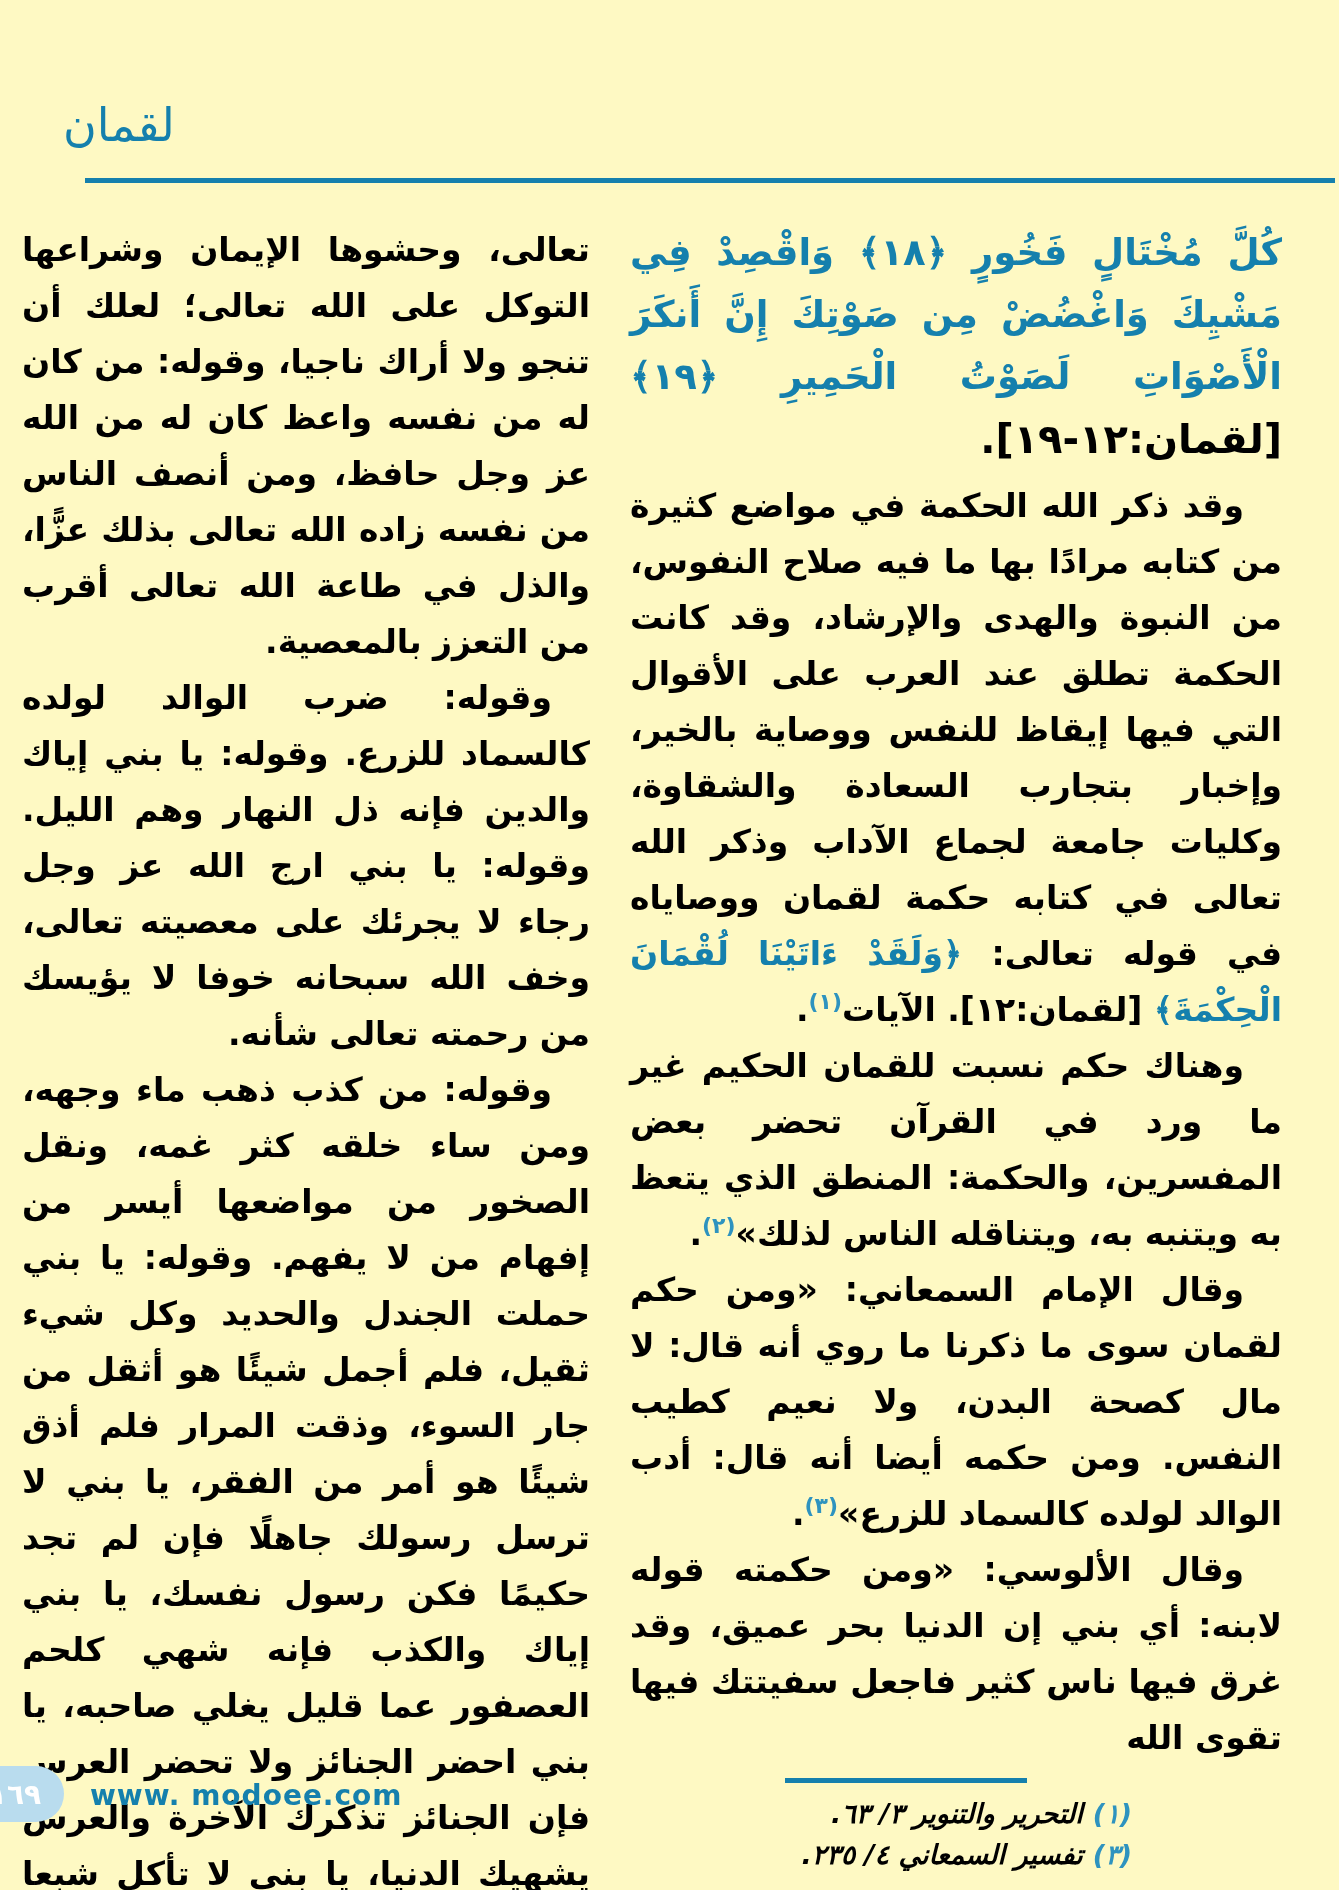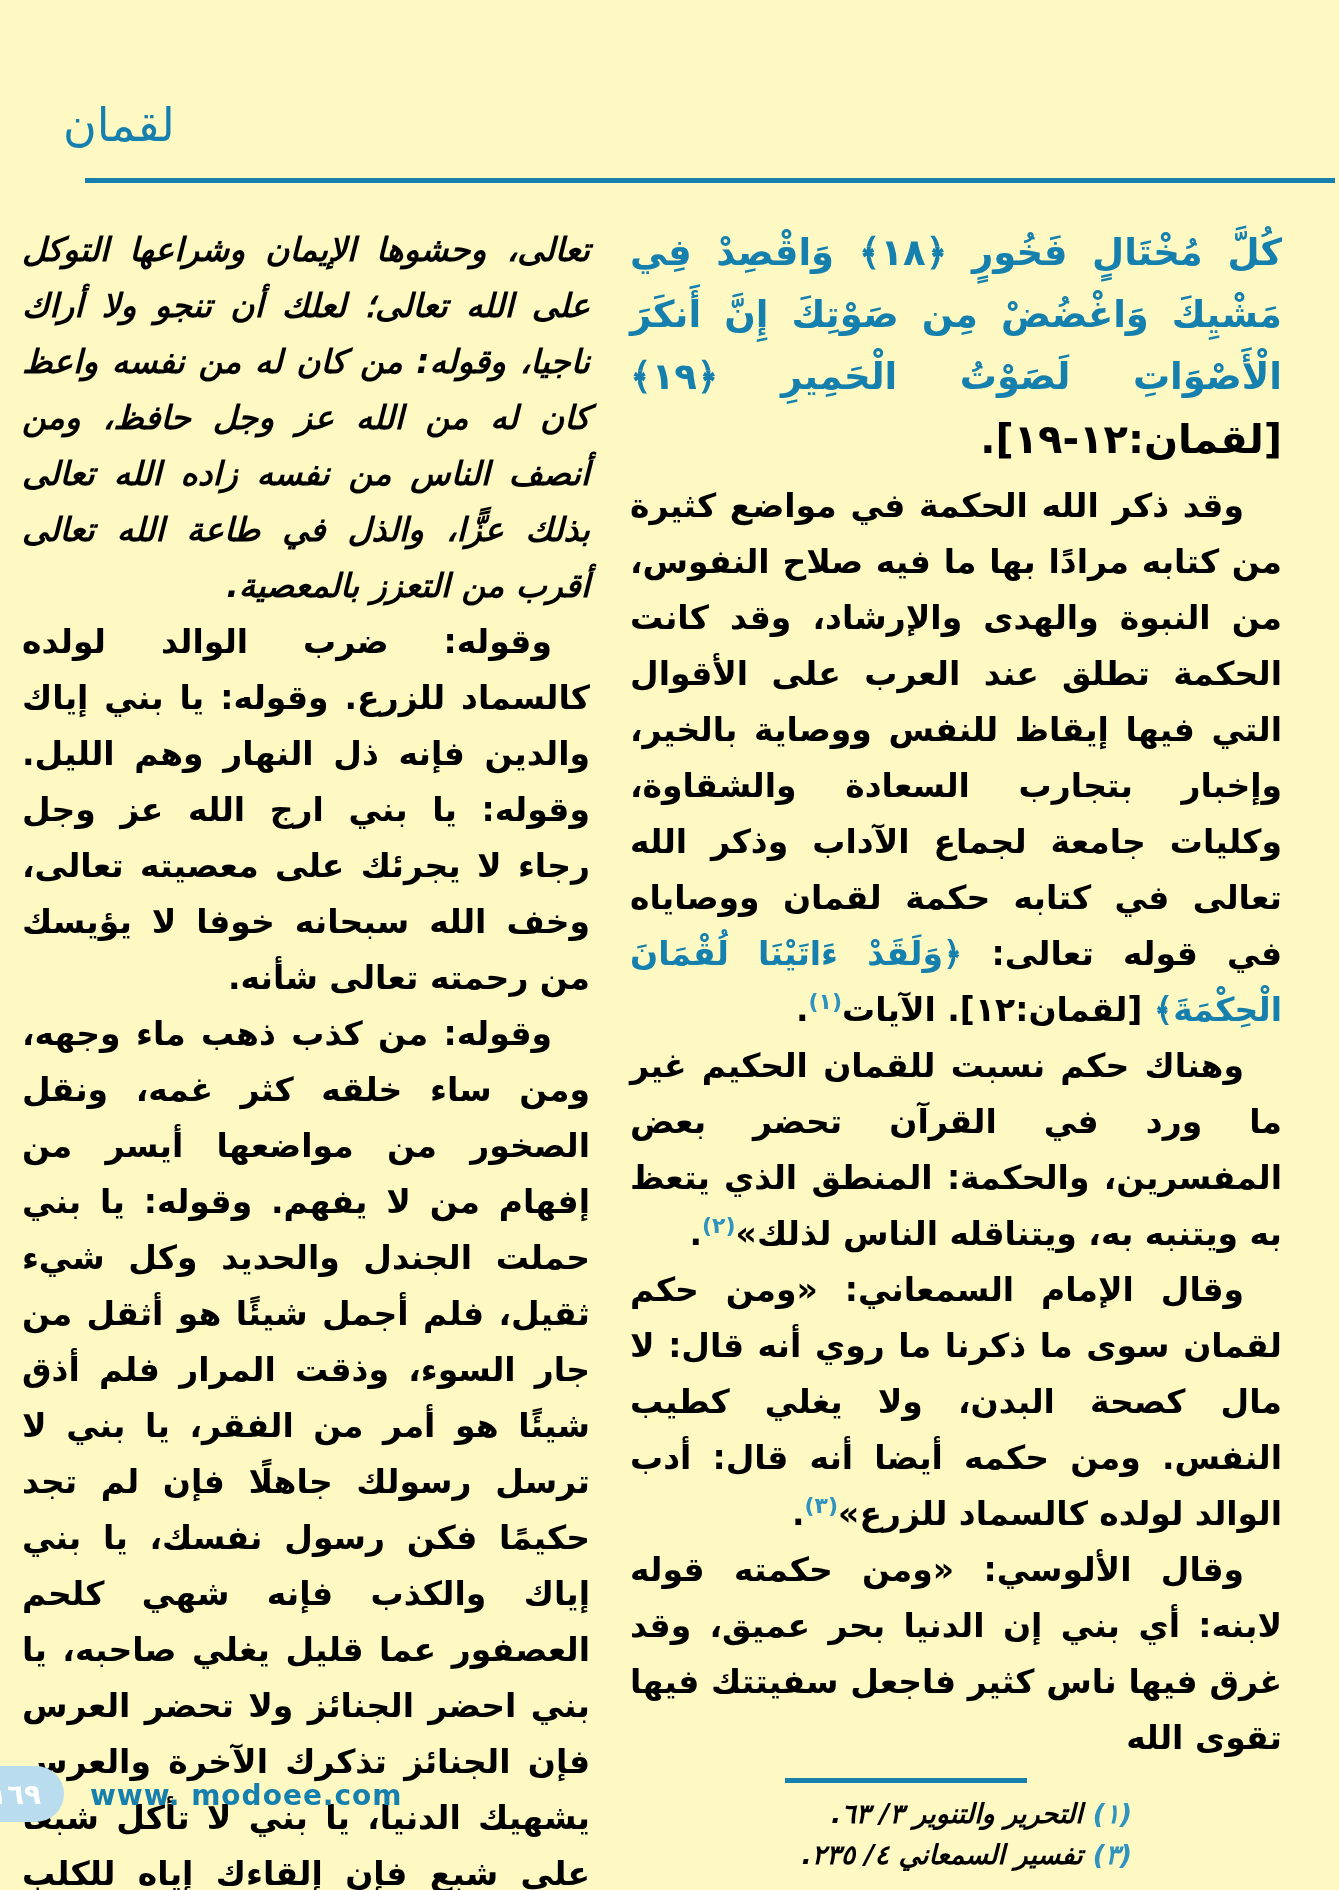--- a/index.html
+++ b/index.html
@@ -40,21 +40,21 @@
   .col-first{width:652px;flex:0 0 652px;}  
   .col-second{flex:1;min-width:0;}          
   .body-text{
     font-size:33px;
     line-height:56px;
     font-weight:bold;
     text-align:justify;
     color:#000;
   }
   p.para{margin:0;text-indent:38px;}
-  p.cont{margin:0;text-indent:0;font-style:italic;}
+  p.cont{margin:0;text-indent:0;}
   
   .verse-block{
     color:#1580ad;
     font-size:37px;
     line-height:62px;
     font-weight:bold;
     text-align:justify;
     margin:0 0 6px 0;
   }
   .verse-ref{
@@ -120,21 +120,21 @@
   <div class="columns">
 
     <div class="col-first body-text">
 
       <p class="verse-block"><span>كُلَّ مُخْتَالٍ فَخُورٍ ﴿١٨﴾ وَاقْصِدْ فِي مَشْيِكَ وَاغْضُضْ مِن صَوْتِكَ إِنَّ أَنكَرَ الْأَصْوَاتِ لَصَوْتُ الْحَمِيرِ ﴿١٩﴾ </span><span class="verse-ref">[لقمان:١٢-١٩].</span></p>
 
       <p class="para"><span>وقد ذكر الله الحكمة في مواضع كثيرة من كتابه مرادًا بها ما فيه صلاح النفوس، من النبوة والهدى والإرشاد، وقد كانت الحكمة تطلق عند العرب على الأقوال التي فيها إيقاظ للنفس ووصاية بالخير، وإخبار بتجارب السعادة والشقاوة، وكليات جامعة لجماع الآداب وذكر الله تعالى في كتابه حكمة لقمان ووصاياه في قوله تعالى: </span><span class="inline-verse">﴿وَلَقَدْ ءَاتَيْنَا لُقْمَانَ الْحِكْمَةَ﴾</span><span> [لقمان:١٢]. الآيات</span><span class="fn-marker">(١)</span><span>.</span></p>
 
       <p class="para"><span>وهناك حكم نسبت للقمان الحكيم غير ما ورد في القرآن تحضر بعض المفسرين، والحكمة: المنطق الذي يتعظ به ويتنبه به، ويتناقله الناس لذلك»</span><span class="fn-marker">(٢)</span><span>.</span></p>
 
-      <p class="para"><span>وقال الإمام السمعاني: «ومن حكم لقمان سوى ما ذكرنا ما روي أنه قال: لا مال كصحة البدن، ولا يغلي كطيب النفس. ومن حكمه أيضا أنه قال: أدب الوالد لولده كالسماد للزرع»</span><span class="fn-marker">(٣)</span><span>.</span></p>
+      <p class="para"><span>وقال الإمام السمعاني: «ومن حكم لقمان سوى ما ذكرنا ما روي أنه قال: لا مال كصحة البدن، ولا نعيم كطيب النفس. ومن حكمه أيضا أنه قال: أدب الوالد لولده كالسماد للزرع»</span><span class="fn-marker">(٣)</span><span>.</span></p>
 
       <p class="para"><span>وقال الألوسي: «ومن حكمته قوله لابنه: أي بني إن الدنيا بحر عميق، وقد غرق فيها ناس كثير فاجعل سفيتتك فيها تقوى الله</span></p>
 
       <div class="footnote-sep"></div>
 
       <div class="footnotes">
         <div class="fn-row"><span class="fn-num">(١)</span><span>التحرير والتنوير ٣/ ٦٣.</span></div>
         <div class="fn-row"><span class="fn-num">(٣)</span><span>تفسير السمعاني ٤/ ٢٣٥.</span></div>
       </div>
     </div>

